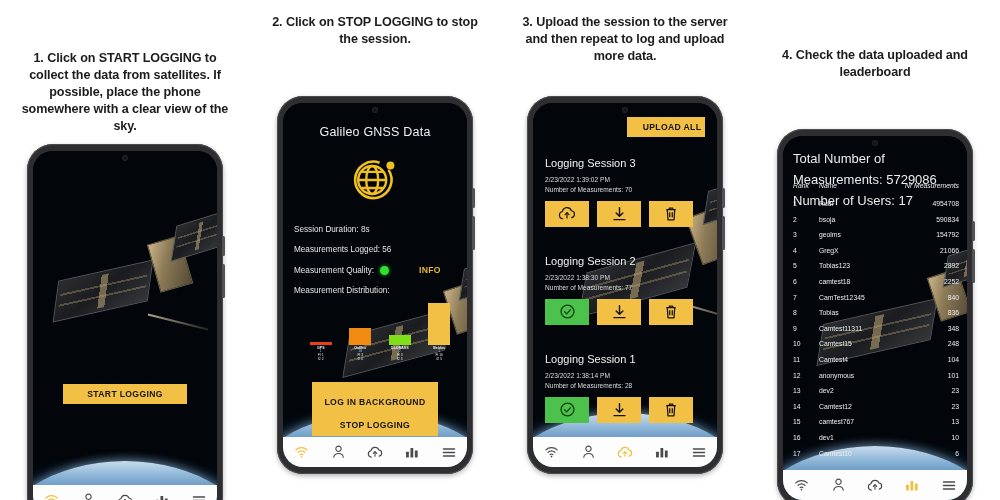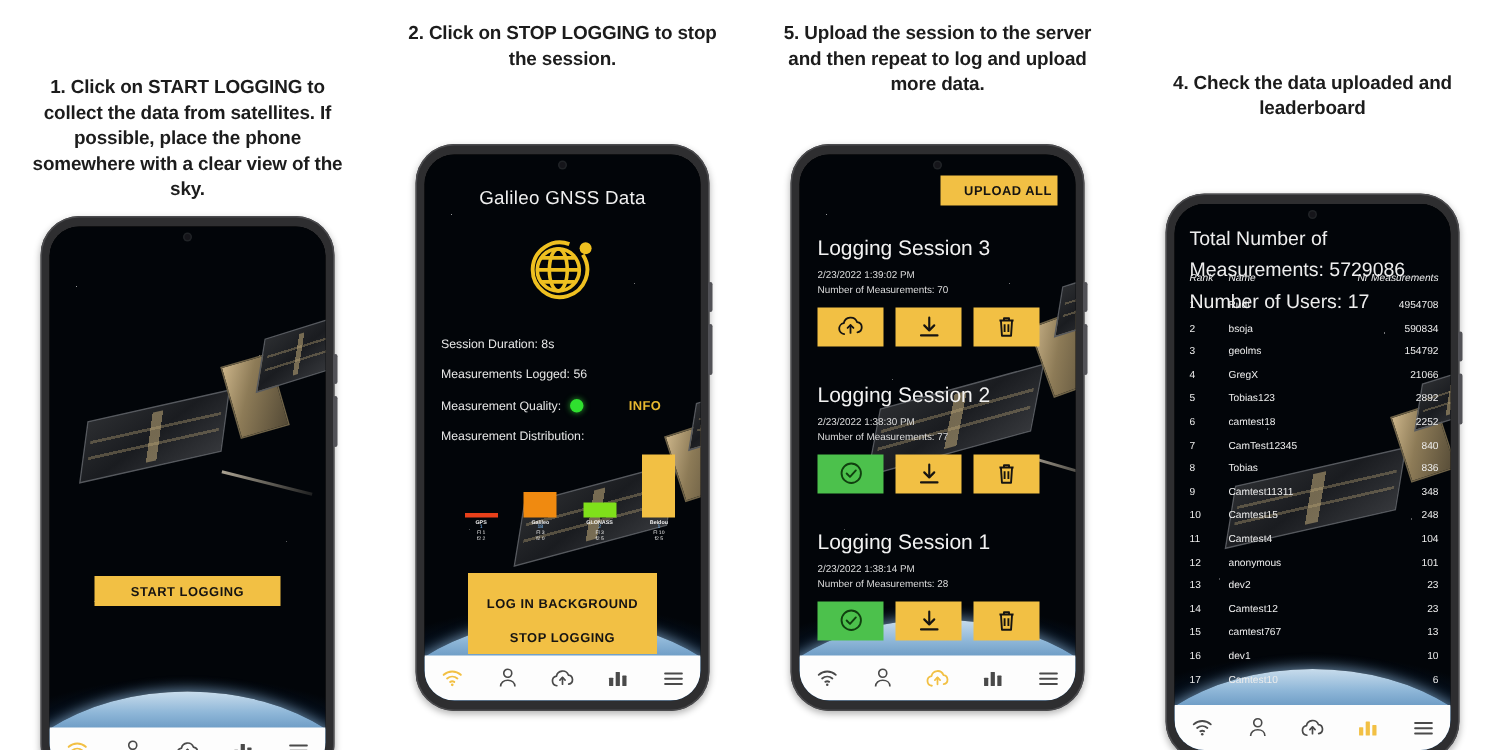--- a/index.html
+++ b/index.html
@@ -174,21 +174,21 @@
     top: 311px; width: 126px; height: 22px;
   }
 
   
   .upload-all {
     position: absolute; right: 12px; top: 14px;
     width: 78px; height: 20px; padding-left: 12px;
   }
   .session { position: absolute; left: 12px; right: 10px; }
   .s3 { top: 54px; } .s2 { top: 152px; } .s1 { top: 250px; }
-  .sess-title { color: #f2f2f2; font-size: 14px; margin-bottom: 6px; }
+  .sess-title { color: #f2f2f2; font-size: 11px; margin-bottom: 6px; }
   .sess-meta { color: #dcdcdc; font-size: 6.6px; line-height: 1.5; margin-bottom: 6px; }
   .sess-actions { display: flex; gap: 8px; }
   .act-btn {
     width: 44px; height: 26px;
     display: flex; align-items: center; justify-content: center;
     background: #F2C044;
   }
   .act-btn.green { background: #4CC14C; }
 
   
@@ -417,21 +417,21 @@
                   <path d="M2 12h16"></path>
                 </g>
               </svg>
           </span>
         </div>
       </div>
     </div>
   </div>
 
   <div class="col col-3">
-    <div class="caption">5. Upload the session to the server and then repeat to log and upload more data.</div>
+    <div class="caption">3. Upload the session to the server and then repeat to log and upload more data.</div>
 
     <div class="phone t3">
       <div class="side-btn a"></div>
       <div class="side-btn b"></div>
       <div class="screen">
         <div class="space">
           <div class="stars"></div>
           <div class="sat" style="left:48px;top:80px;width:170px;height:190px;">
             <div class="panel" style="left:0px;top:76px;width:112px;height:42px;transform:skewY(-26deg) rotate(12deg);"></div>
             <div class="body" style="left:112px;top:28px;width:34px;height:50px;transform:rotate(-20deg);"></div>

